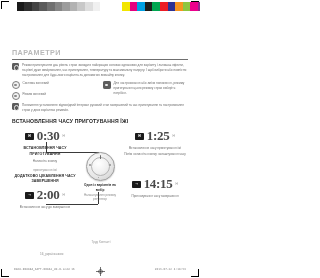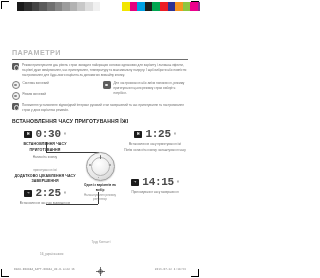--- a/index.html
+++ b/index.html
@@ -106,22 +106,22 @@
   }
   .lcd-icon{
     width:8.5px;height:7px;background:#1b1b1b;border-radius:.8px;
     display:flex;align-items:center;justify-content:center;
   }
   .lcd-icon span{
     color:#fff;font-size:4.2px;font-weight:700;line-height:1;
     font-family:"DejaVu Sans Mono", monospace;
   }
   .lcd-val{
-    font-family:Liberation Mono, monospace;
-    font-size:11px;font-weight:700;color:#4a4a4a;letter-spacing:-.3px;
+    font-family:Liberation Serif, serif;
+    font-size:13px;font-weight:700;color:#4a4a4a;letter-spacing:-.3px;
   }
   .lcd-unit{font-size:3.2px;color:#8d8d8d;}
 
   .cap{font-size:3.1px;color:#6d6d6d;line-height:1.58;margin-top:1px;}
 
   
   .leader{position:absolute;background:#3a3a3a;}
   .lead-h{height:.6px;}
   .lead-v{width:.6px;}
 
@@ -312,21 +312,21 @@
       <div class="dial-sub">Налаштування режиму регулятор</div>
     </div>
 
     <div class="col col-left" style="top:40px;">
       <div class="blk-label">приготування їжі</div>
       <div class="blk-title">ДОДАТКОВО ЦІКАВЛЕННЯ ЧАСУ ЗАВЕРШЕННЯ</div>
       <div class="lcd">
         <div class="lcd-icon">
           <span>→</span>
         </div>
-        <div class="lcd-val">2:25</div>
+        <div class="lcd-val">2:00</div>
         <div class="lcd-unit">H</div>
       </div>
       <div class="cap">Встановлення часу до завершення</div>
     </div>
 
     <div class="col col-right" style="top:48px;">
       <div class="lcd">
         <div class="lcd-icon">
           <span>→</span>
         </div>

